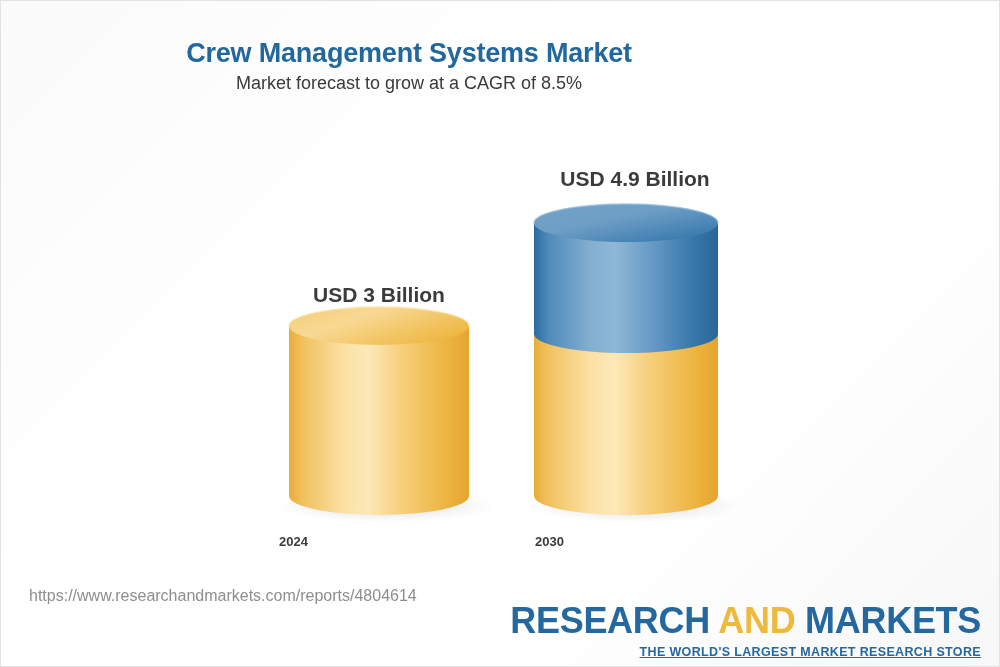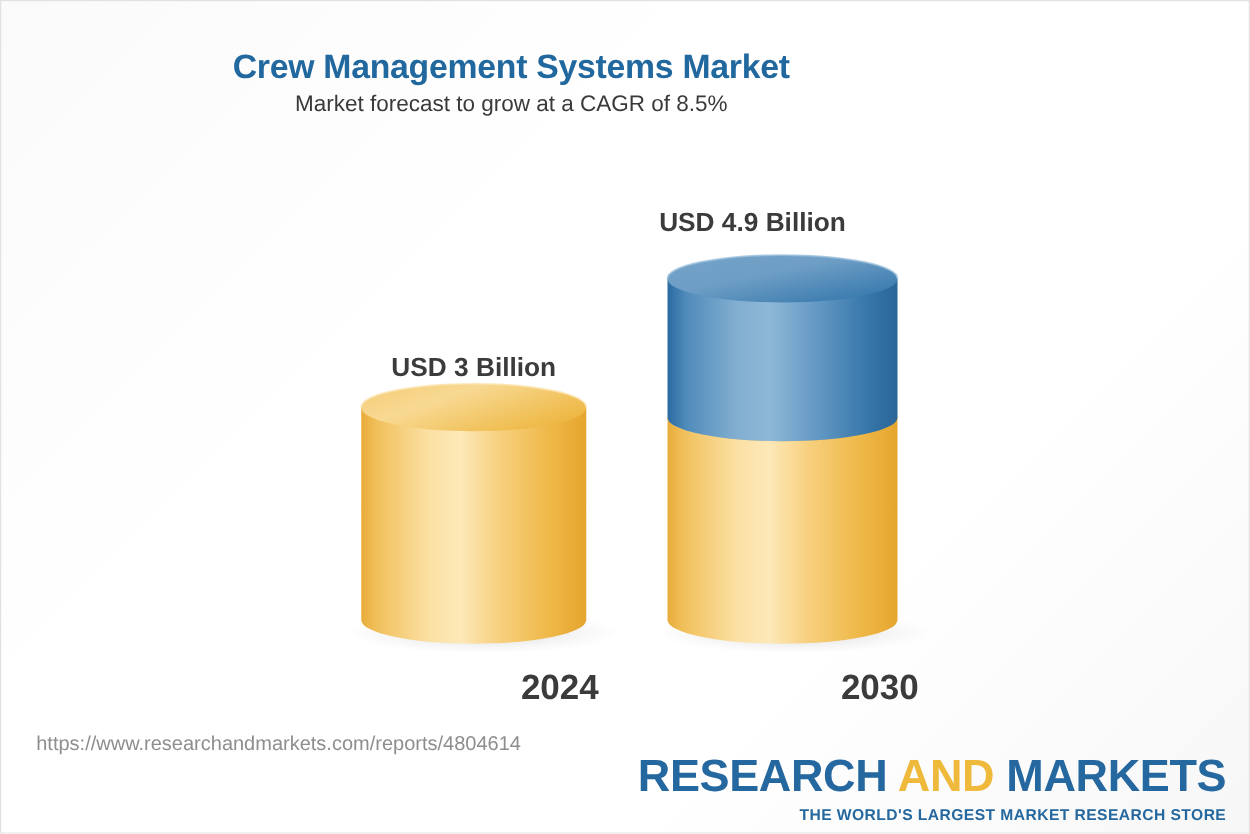--- a/index.html
+++ b/index.html
@@ -64,25 +64,25 @@
     font-size: 21px;
     font-weight: bold;
     color: #3b3b3b;
     white-space: nowrap;
     text-align: center;
   }
 
   
   .cat-label {
     position: absolute;
-    font-size: 28px;
+    font-size: 13px;
     font-weight: bold;
     color: #3b3b3b;
     white-space: nowrap;
-    text-align: right;
+    text-align: left;
   }
 
   
   .footer-url {
     position: absolute;
     left: 28px;
     top: 586px;
     font-size: 16px;
     color: #8e8e8e;
     white-space: nowrap;
@@ -103,20 +103,21 @@
   }
   .logo-research, .logo-markets { color: #25689f; }
   .logo-and { color: #efb93c; }
   .logo-tag {
     font-size: 12.5px;
     font-weight: bold;
     color: #25689f;
     letter-spacing: 0.35px;
     margin-top: 7px;
     white-space: nowrap;
+    text-decoration: underline;
   }
 </style>
 </head>
 <body>
 
 <div class="infographic">
 
   <div class="header">
     <h1 class="chart-title">Crew Management Systems Market</h1>
     <p class="chart-subtitle">Market forecast to grow at a CAGR of 8.5%</p>
@@ -194,21 +195,21 @@
                  L 717,222 Z" fill="url(#gradBlueBody)"></path>
 
         <ellipse cx="625" cy="222" rx="92" ry="19" fill="url(#gradBlueTop)"></ellipse>
 
         <path d="M 533,222 A 92,19 0 0 1 717,222" fill="none" stroke="#9cc0dc" stroke-width="1.4" opacity="0.8"></path>
       </g>
     </svg>
 
     <div class="value-label" style="left:278px; top:274px; width:200px;margin-top:8px;">USD 3 Billion</div>
 
-    <div class="value-label" style="left:501px; top:166px; width:200px;">USD 4.9 Billion</div>
+    <div class="value-label" style="left:534px; top:166px; width:200px;">USD 4.9 Billion</div>
 
     <div class="cat-label" style="left:278px; top:533px; width:200px;">2024</div>
 
     <div class="cat-label" style="left:534px; top:533px; width:200px;">2030</div>
   </div>
 
   <div class="footer-url">https://www.researchandmarkets.com/reports/4804614</div>
 
   <div class="logo">
     <div class="logo-main"><span class="logo-research">RESEARCH</span> <span class="logo-and">AND</span> <span class="logo-markets">MARKETS</span></div>

